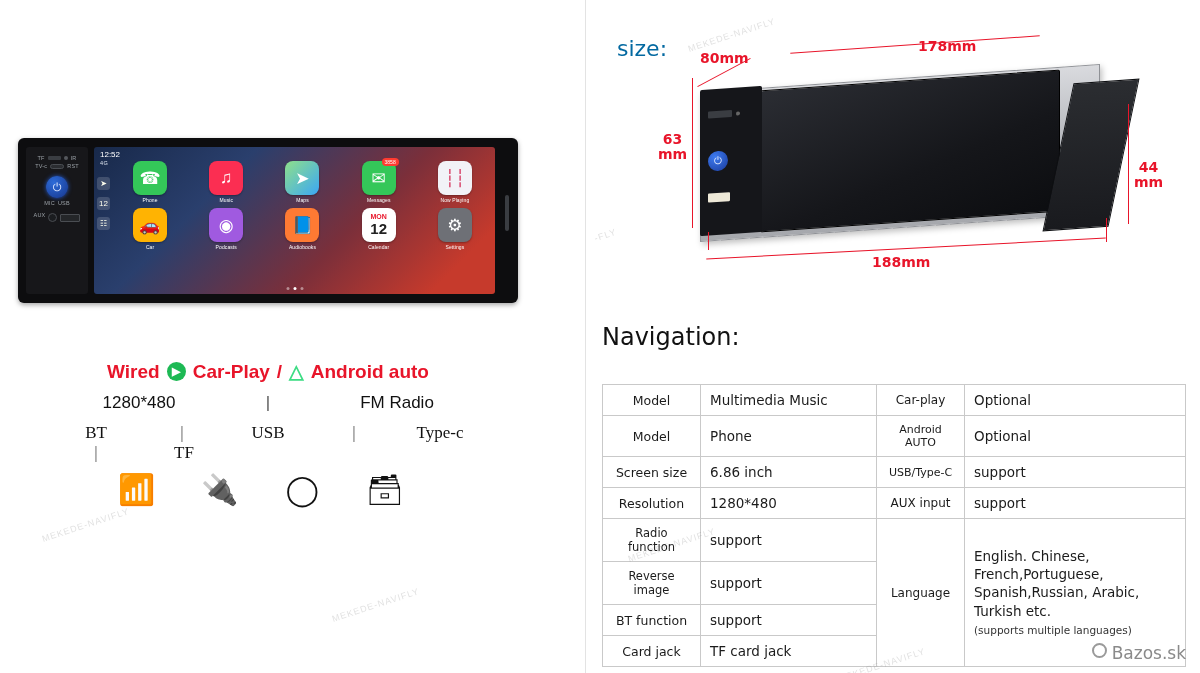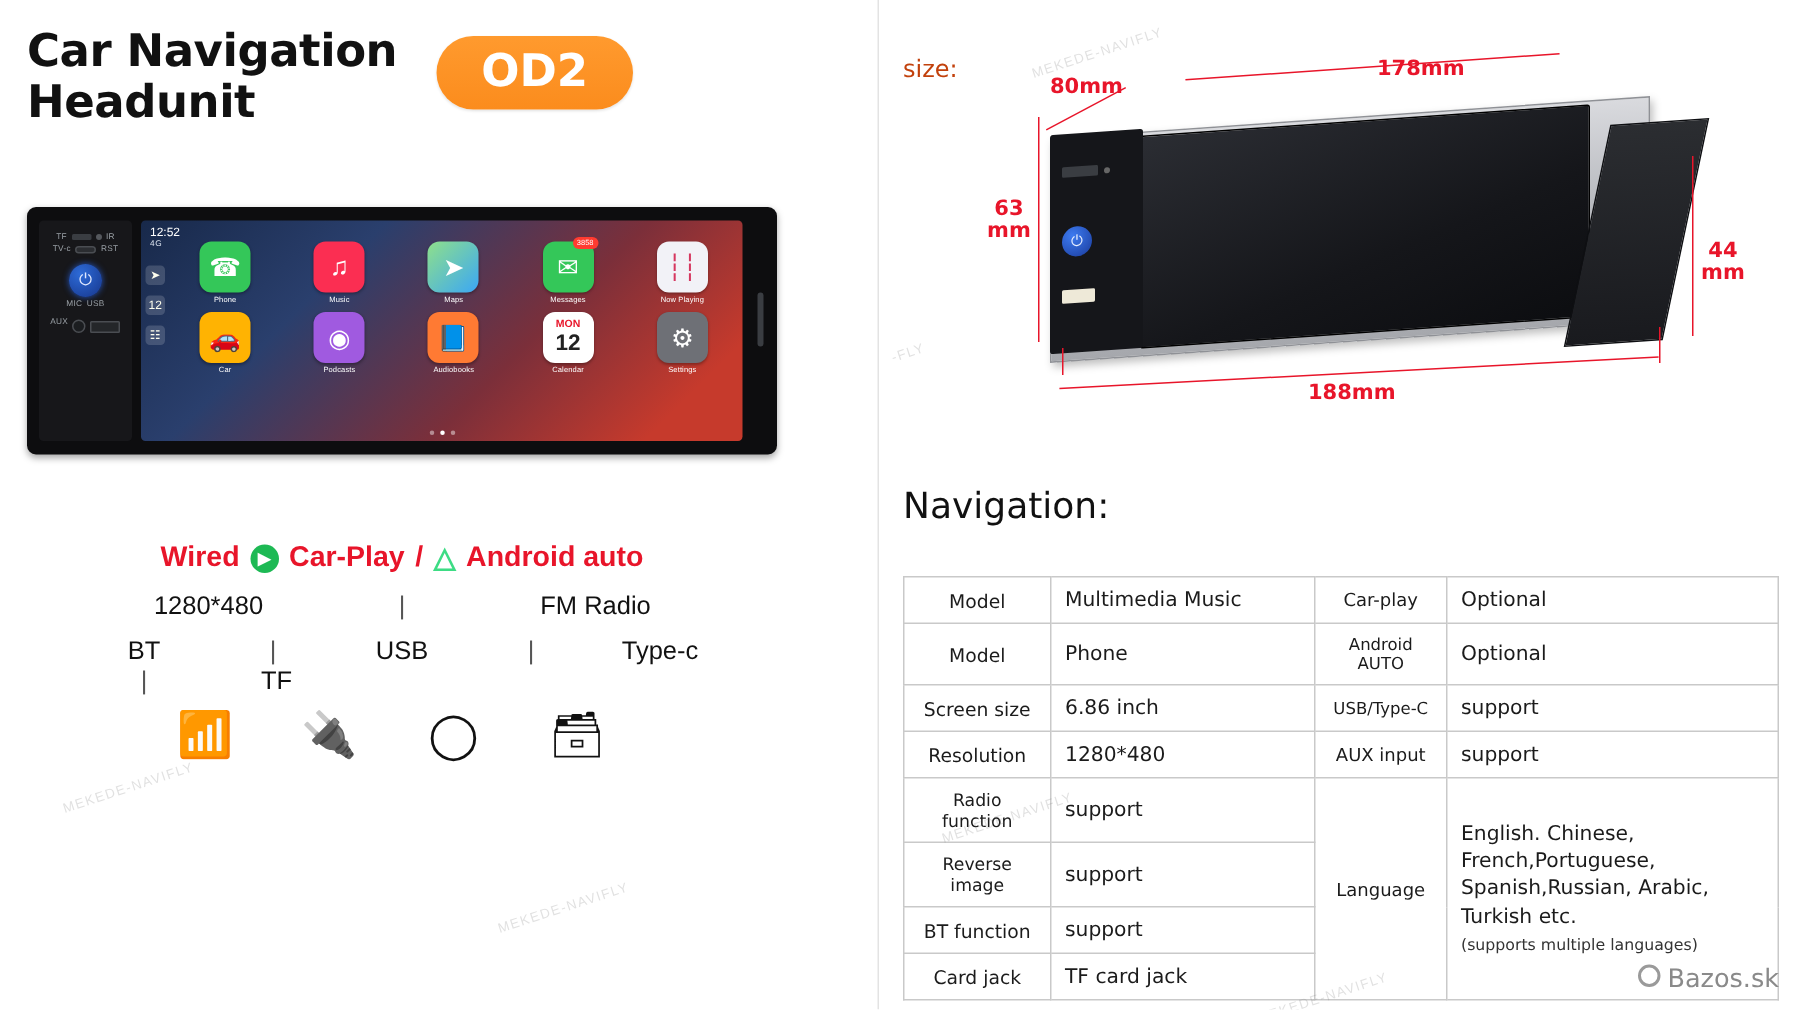--- a/index.html
+++ b/index.html
@@ -95,28 +95,28 @@
   .feat { position: absolute; left: 18px; top: 360px; width: 500px; }
   .line1 { display: flex; align-items: center; justify-content: center; gap: 7px; font-weight: bold; font-size: 19px; }
   .red { color: #e8152a; }
   .cp-badge { width: 19px; height: 19px; border-radius: 50%; background: #1db954; display: flex; align-items:center; justify-content:center; color:#fff; font-size: 11px;}
   .aa-badge { color: #3ddc84; font-size: 19px; font-weight: bold; }
   .line2, .line3 {
     display: grid; align-items: center; margin-top: 10px;
     font-size: 17px; color: #111; text-align: center;
   }
   .line2 { grid-template-columns: 1fr 16px 1fr; }
-  .line3 { grid-template-columns: 1fr 16px 1fr 16px 1fr; }
+  .line3 { grid-template-columns: 1fr 16px 1fr 16px 1fr; font-family: Liberation Serif, serif; }
   .sep { color: #555; }
   .icons { display: grid; grid-template-columns: repeat(4,1fr); margin-top: 12px; width: 330px; margin-left: 78px; }
   .icons .ii { text-align: center; font-size: 30px; color: #111; line-height: 1; }
 
   
   .right { position: absolute; left: 585px; top: 0; width: 615px; height: 673px; border-left: 1px solid #e3e3e3; }
-  .size-label { position: absolute; left: 16px; top: 36px; font-size: 16px; color: #c2410c; font-family: "DejaVu Sans", sans-serif; }
+  .size-label { position: absolute; left: 31px; top: 36px; font-size: 22px; color: #0369a1; font-family: "DejaVu Sans", sans-serif; }
   .param-label { position: absolute; left: 16px; top: 323px; font-size: 24px; color: #111; font-family: "DejaVu Sans", sans-serif; }
 
   
   .photo3d { position: absolute; left: 96px; top: 42px; width: 500px; height: 260px; }
   .body3d {
     position: absolute; left: 18px; top: 36px; width: 400px; height: 150px;
     background: linear-gradient(180deg,#d9dade 0%,#b9bbc0 45%,#a6a8ad 100%);
     border: 1px solid #8f9196;
     transform: skewY(-4deg);
     box-shadow: 2px 3px 6px rgba(0,0,0,.25);
@@ -175,27 +175,20 @@
   }
   .bz-ring { width: 15px; height: 15px; border-radius: 50%; border: 2px solid #9a9a9a; display:inline-block;}
 </style>
 </head>
 <body>
 
 <div class="page">
 
   <div class="left">
 
-    <div class="title-row">
-      <div class="title-text">
-        <div>Car Navigation</div>
-        <div>Headunit</div>
-      </div>
-      <div class="badge">OD2</div>
-    </div>
 
     <div class="device">
       <div class="dev-left">
         <div class="slotrow">
           <span class="lbl">TF</span>
           <span class="tf-slot"></span>
           <span class="ir-dot"></span>
           <span class="lbl">IR</span>
         </div>
         <div class="slotrow">

